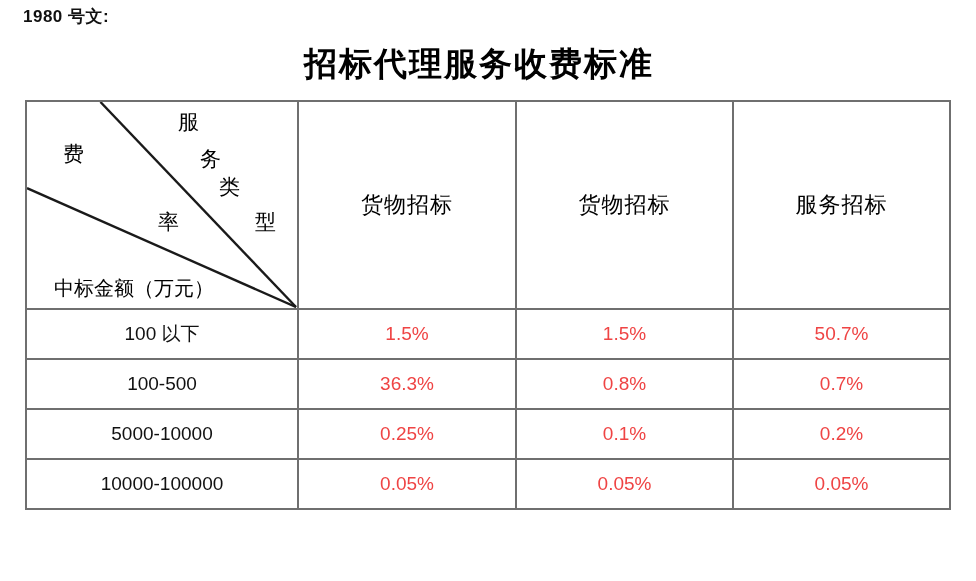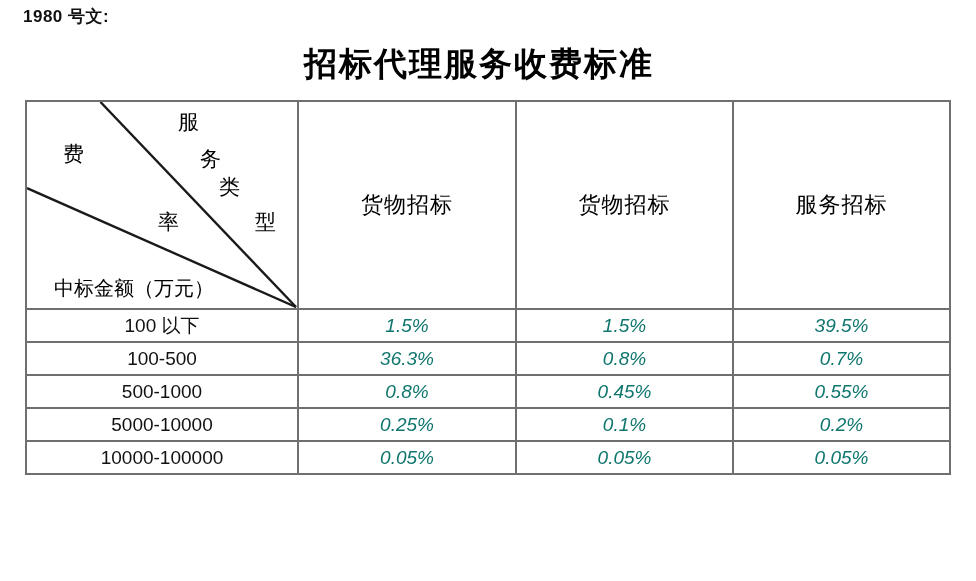--- a/index.html
+++ b/index.html
@@ -86,29 +86,28 @@
     left: 27px;
     bottom: 6px;
     font-family: "Liberation Serif", "DejaVu Serif", serif;
     font-weight: 400;
     font-size: 20px;
     white-space: nowrap;
     color: #000;
   }
 
   
-  .fee-table tbody td { height: 33px; font-size: 19px; }
+  .fee-table tbody td { height: 50px; font-size: 19px; }
   td.range-cell {
     font-family: "Liberation Sans", "DejaVu Sans", sans-serif;
     color: #111;
   }
   td.rate-cell {
     font-family: "Liberation Sans", "DejaVu Sans", sans-serif;
-    color: #0f766e;
-    font-style: italic;
+    color: #ef4444;
   }
 </style>
 </head>
 <body>
 
 <div class="page">
 
   <div class="doc-number">1980 号文:</div>
 
   <div class="page-title">招标代理服务收费标准</div>
@@ -140,33 +139,27 @@
         <th class="col-header">货物招标</th>
         <th class="col-header">货物招标</th>
         <th class="col-header">服务招标</th>
       </tr>
     </thead>
     <tbody>
       <tr>
         <td class="range-cell">100 以下</td>
         <td class="rate-cell">1.5%</td>
         <td class="rate-cell">1.5%</td>
-        <td class="rate-cell">39.5%</td>
+        <td class="rate-cell">50.7%</td>
       </tr>
       <tr>
         <td class="range-cell">100-500</td>
         <td class="rate-cell">36.3%</td>
         <td class="rate-cell">0.8%</td>
         <td class="rate-cell">0.7%</td>
-      </tr>
-      <tr>
-        <td class="range-cell">500-1000</td>
-        <td class="rate-cell">0.8%</td>
-        <td class="rate-cell">0.45%</td>
-        <td class="rate-cell">0.55%</td>
       </tr>
       <tr>
         <td class="range-cell">5000-10000</td>
         <td class="rate-cell">0.25%</td>
         <td class="rate-cell">0.1%</td>
         <td class="rate-cell">0.2%</td>
       </tr>
       <tr>
         <td class="range-cell">10000-100000</td>
         <td class="rate-cell">0.05%</td>

